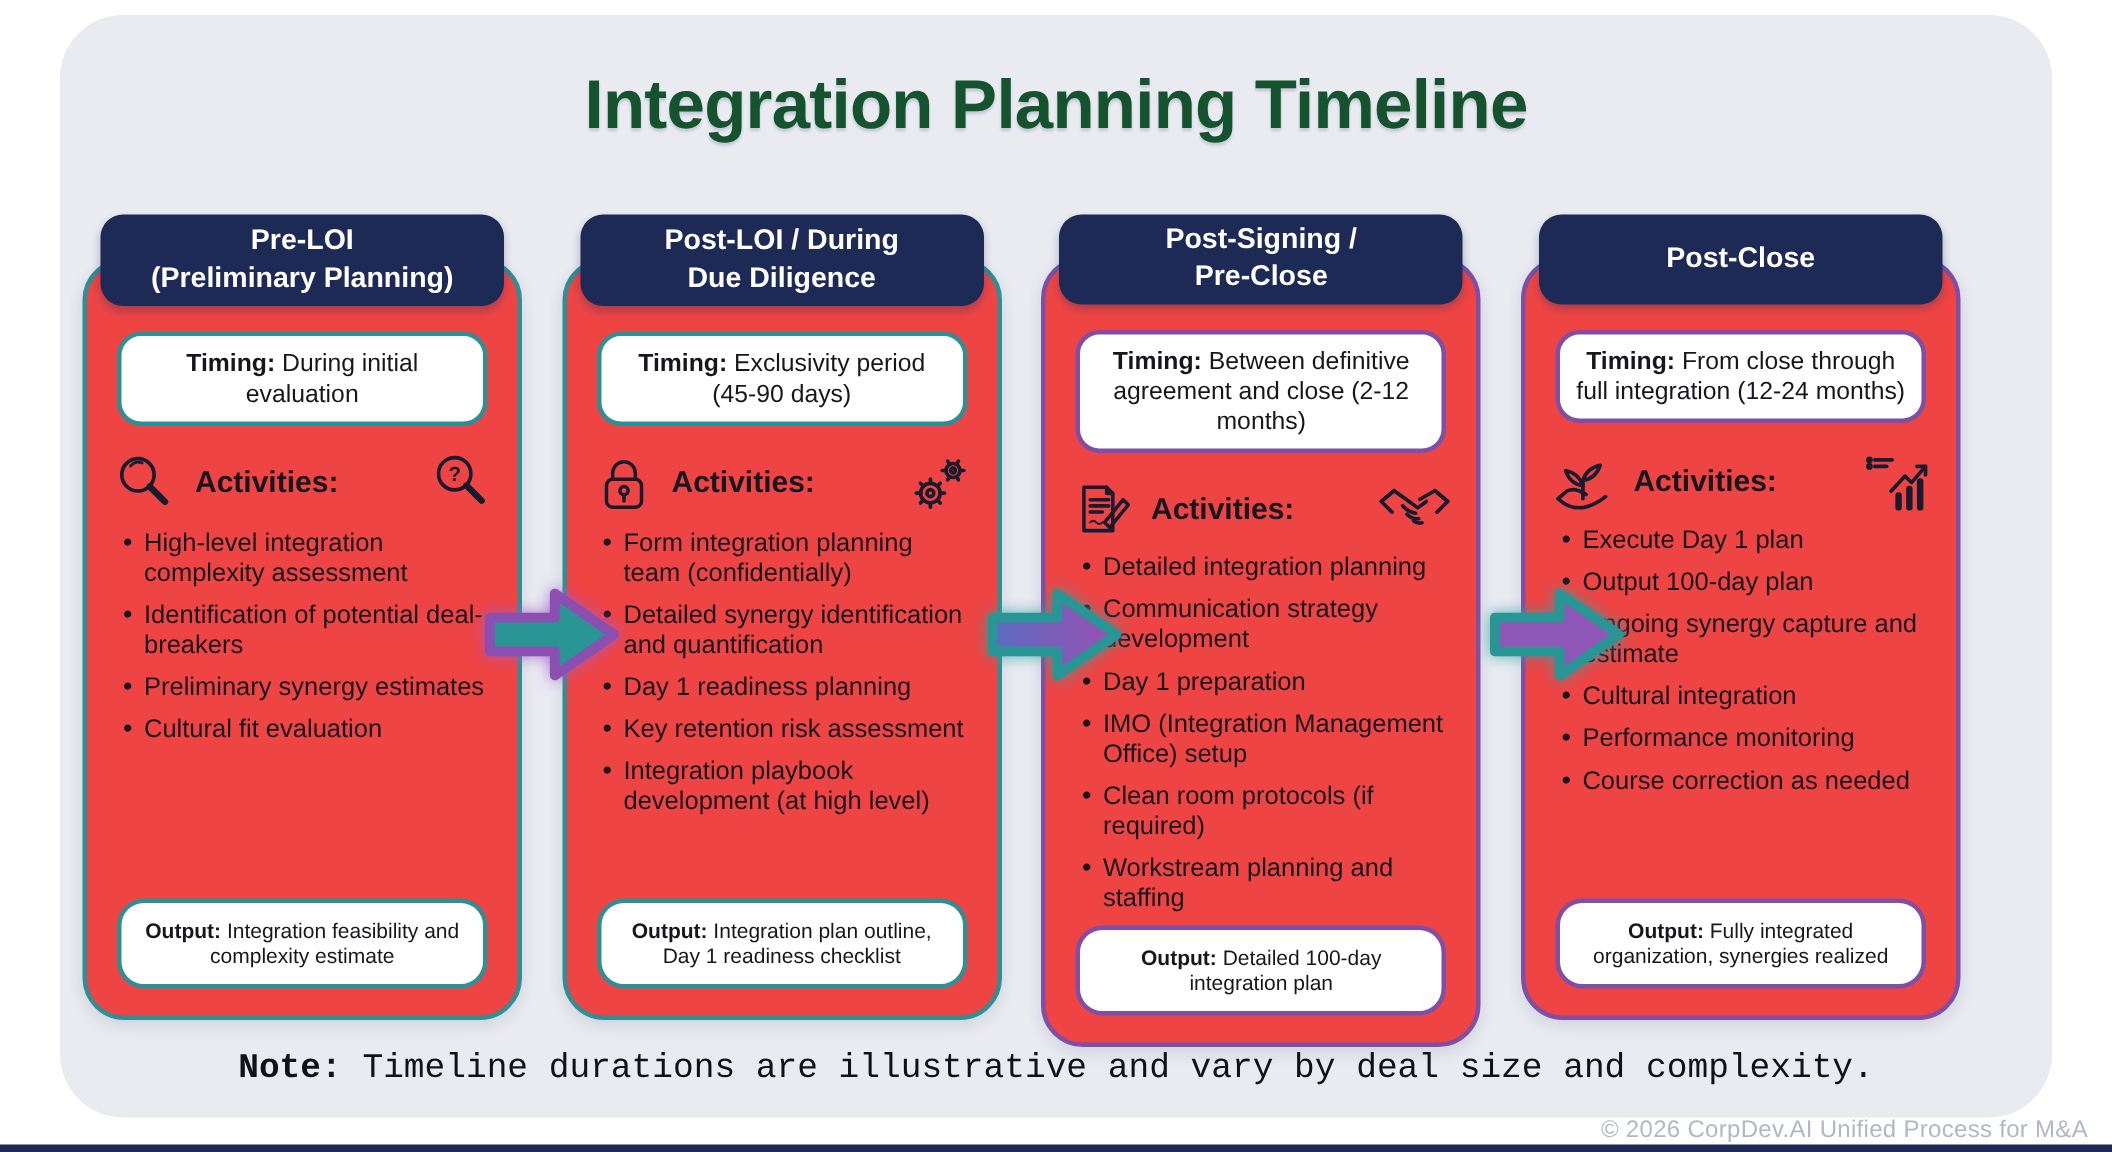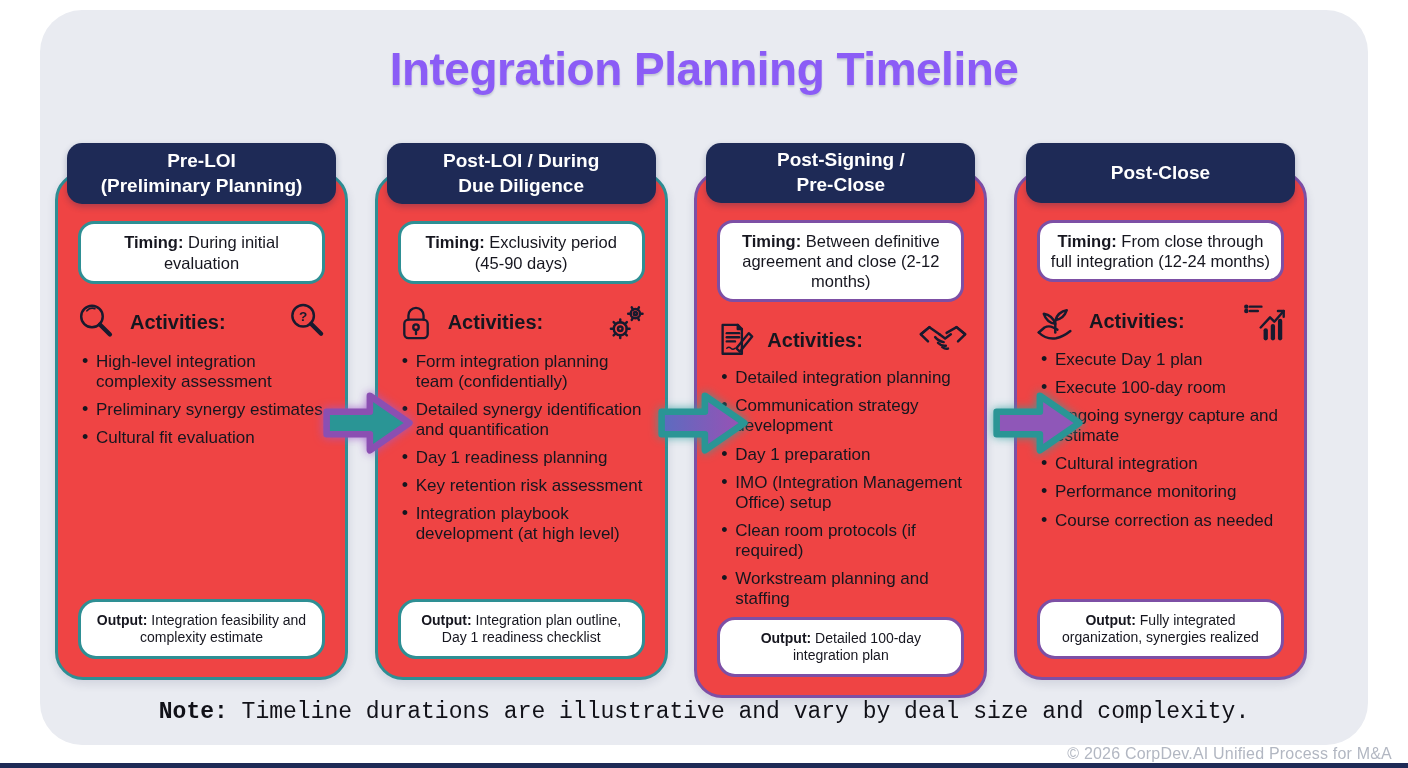--- a/index.html
+++ b/index.html
@@ -24,21 +24,21 @@
     background: #1e2a56;
   }
   .page-title {
     position: absolute;
     left: 0; top: 42px;
     width: 100%;
     text-align: center;
     font-size: 46px;
     font-weight: 800;
     letter-spacing: -0.5px;
-    color: #8b5cf6;
+    color: #14532d;
     text-shadow: 0 2px 2px rgba(30,42,86,0.18);
   }
   .columns-row {
     position: absolute;
     left: 55px; top: 143px;
     width: 1252px; height: 537px;
     display: flex;
     justify-content: space-between;
   }
   .column {
@@ -177,20 +177,21 @@
           </svg>
         <span class="activities-label">Activities:</span>
         <svg class="icon right line-icon" width="46" height="46" viewBox="0 0 64 64">
             <circle cx="28" cy="22" r="15"></circle>
             <text x="28" y="29" font-size="19" font-weight="bold" text-anchor="middle" fill="#181a2e" stroke="none">?</text>
             <line x1="39" y1="33" x2="53" y2="47" stroke-width="6"></line>
           </svg>
       </div>
       <ul class="activities-list">
           <li>High-level integration complexity assessment</li>
+          <li>Identification of potential deal-breakers</li>
           <li>Preliminary synergy estimates</li>
           <li>Cultural fit evaluation</li>
         </ul>
       <div class="output-box"><span class="bold">Output:</span><span> Integration feasibility and complexity estimate</span></div>
     </div>
   </div>
 
   <div class="column" style="--accent: #2e8f94;">
     <div class="col-header">Post-LOI / During
 Due Diligence</div>
@@ -295,21 +296,21 @@
             <line x1="11" y1="18" x2="22" y2="18"></line>
           <line x1="33" y1="56" x2="33" y2="45" stroke-width="6"></line>
           <line x1="43" y1="56" x2="43" y2="39" stroke-width="6"></line>
           <line x1="53" y1="56" x2="53" y2="32" stroke-width="6"></line>
           <path d="M26 41 L39 27 L45 33 L58 18"></path>
           <polyline points="50,18 58,18 58,26"></polyline>
         </svg>
       </div>
       <ul class="activities-list">
           <li>Execute Day 1 plan</li>
-          <li>Execute 100-day room</li>
+          <li>Output 100-day plan</li>
           <li>Ongoing synergy capture and estimate</li>
           <li>Cultural integration</li>
           <li>Performance monitoring</li>
           <li>Course correction as needed</li>
         </ul>
       <div class="output-box"><span class="bold">Output:</span><span> Fully integrated organization, synergies realized</span></div>
     </div>
   </div>
 
   <svg class="arrow arrow-1" viewBox="0 0 100 76">

